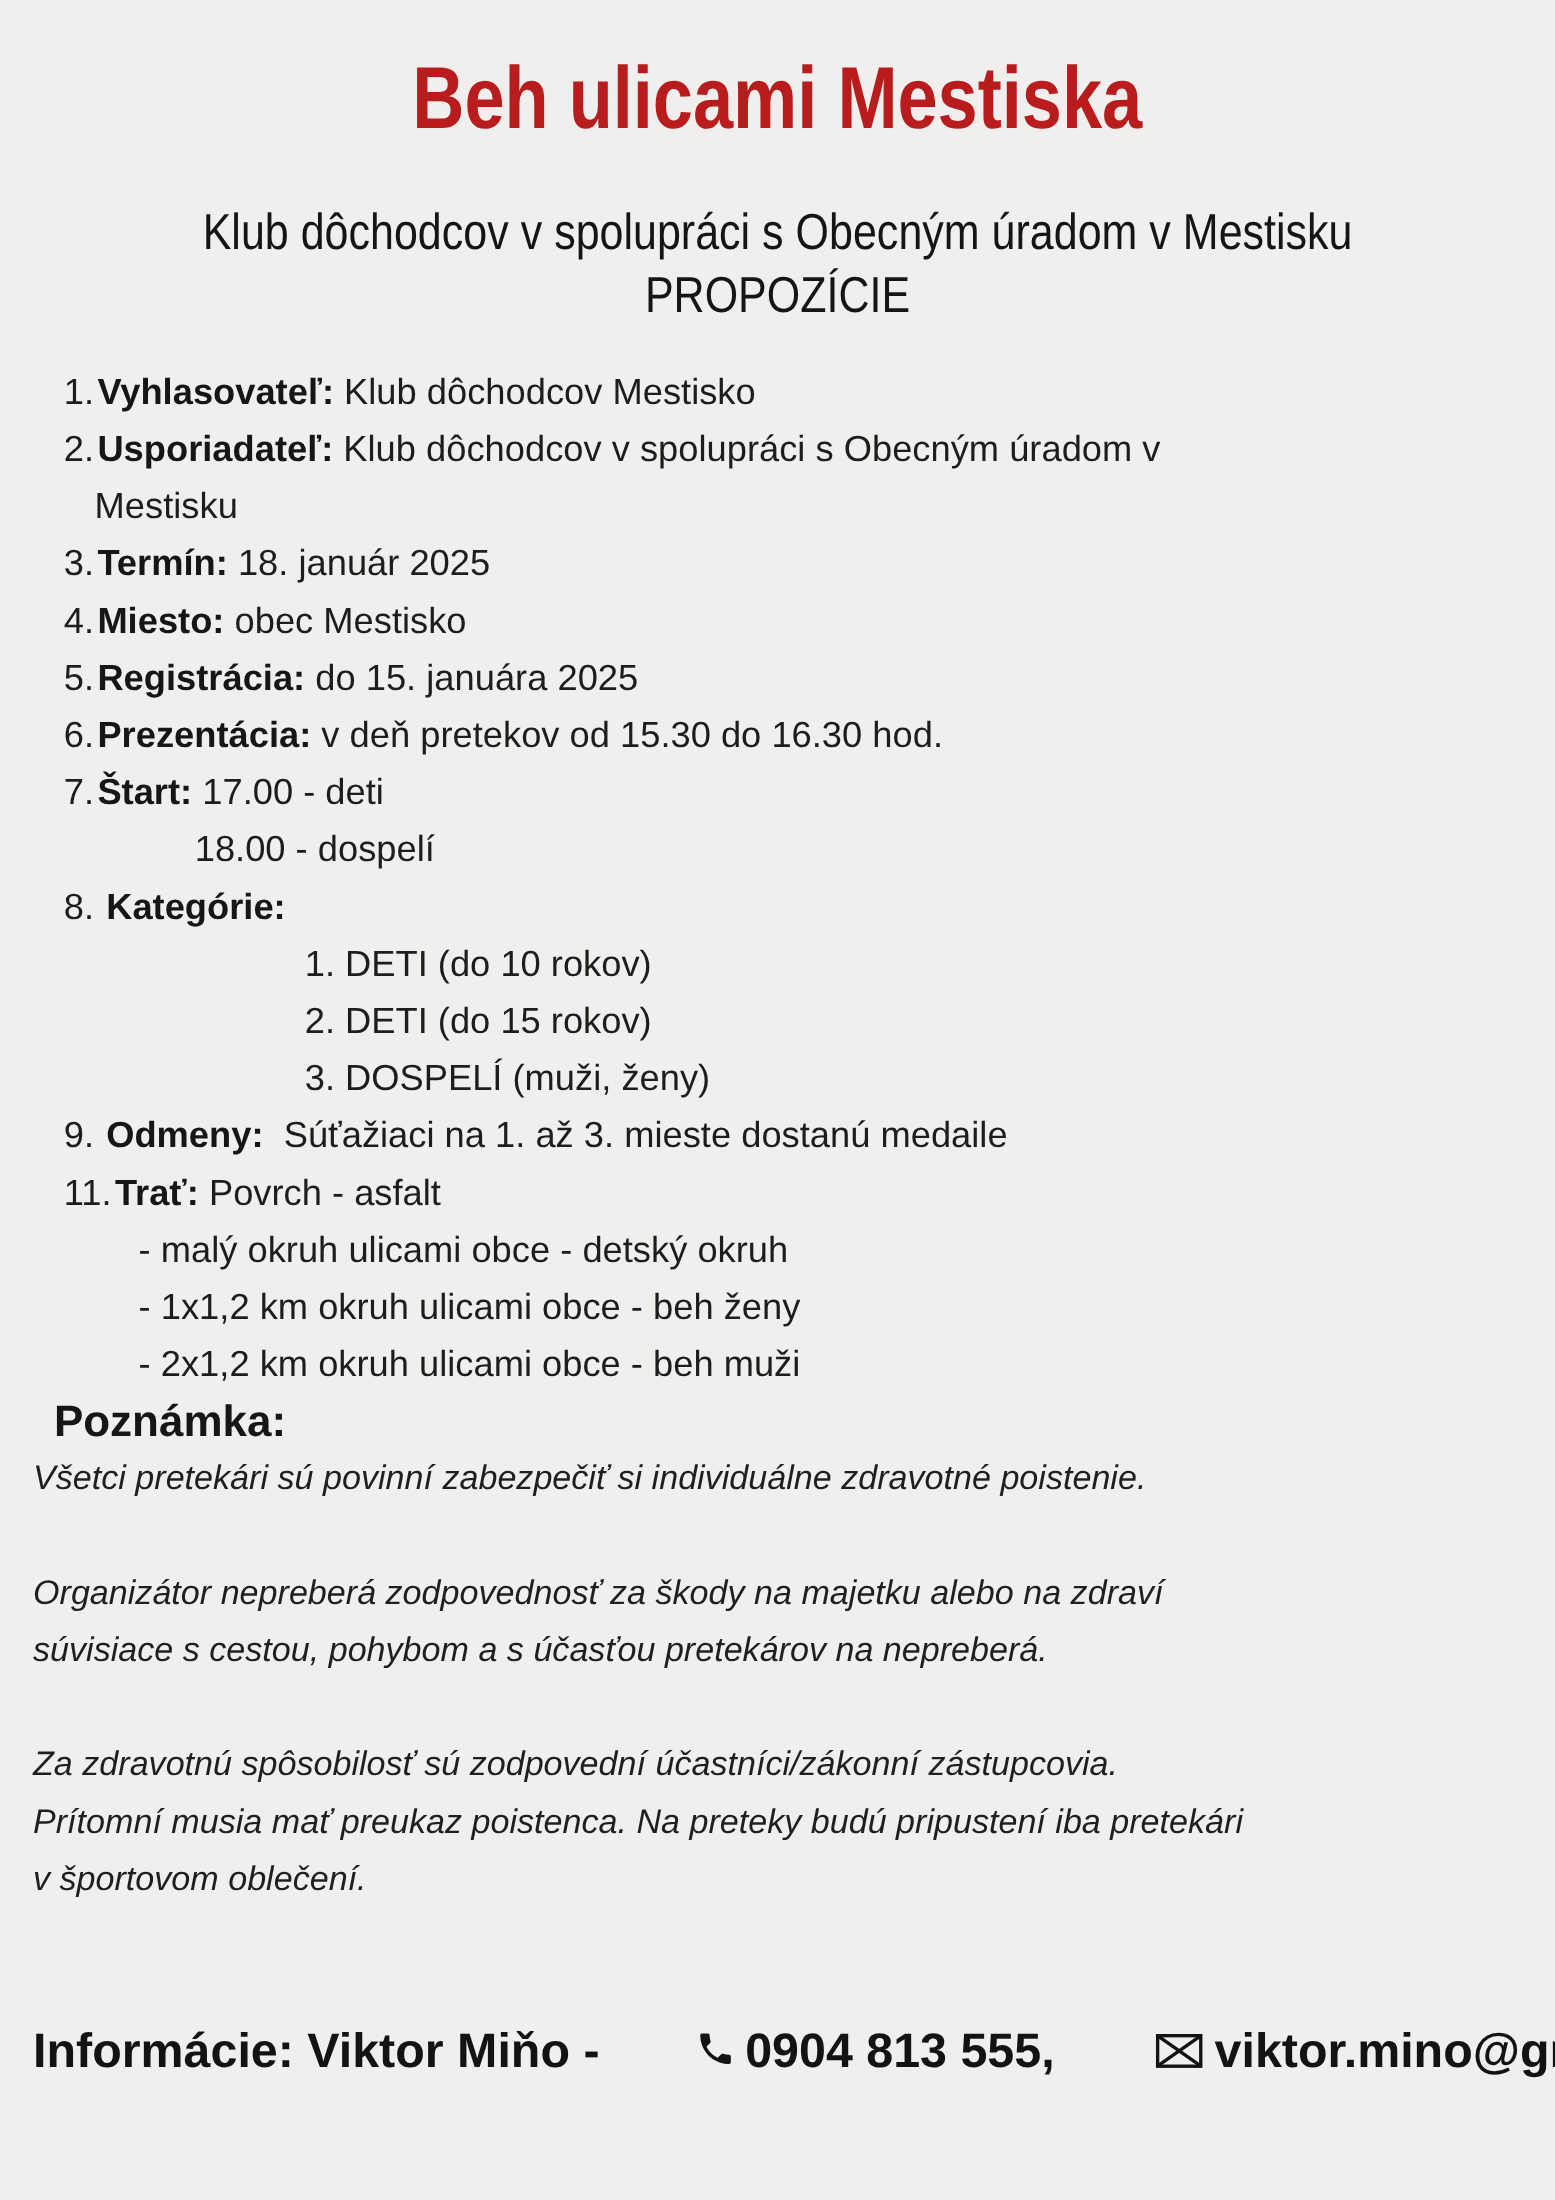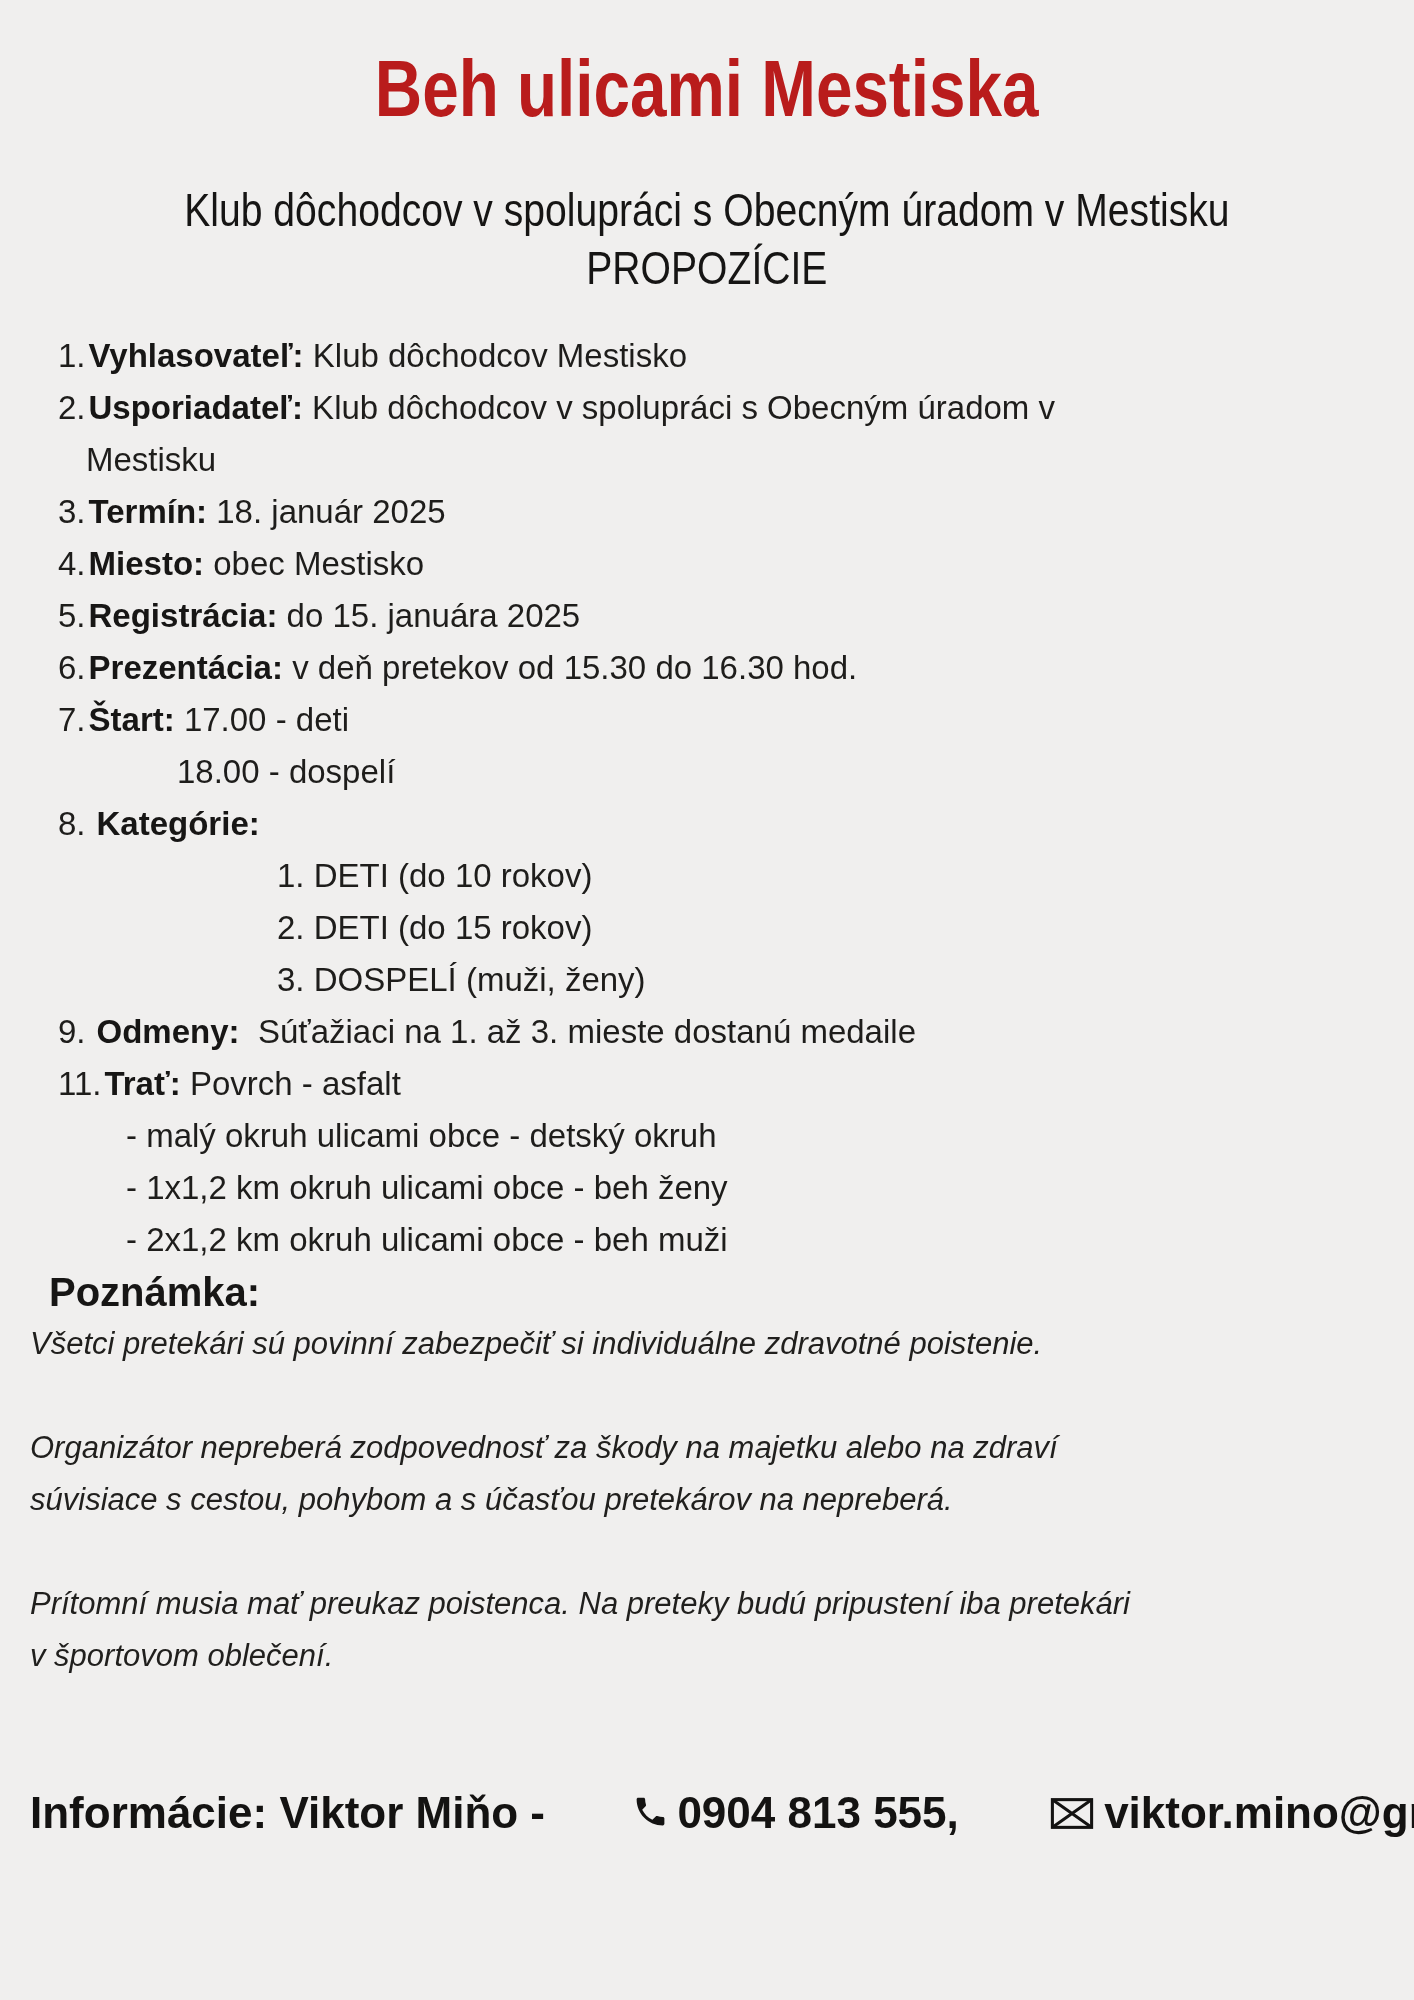--- a/index.html
+++ b/index.html
@@ -121,20 +121,21 @@
 
   <div id="note-paragraphs">
       <div class="para">
         <div class="pline">Všetci pretekári sú povinní zabezpečiť si individuálne zdravotné poistenie.</div>
       </div>
       <div class="para">
         <div class="pline">Organizátor nepreberá zodpovednosť za škody na majetku alebo na zdraví</div>
         <div class="pline">súvisiace s cestou, pohybom a s účasťou pretekárov na nepreberá.</div>
       </div>
       <div class="para">
+        <div class="pline">Za zdravotnú spôsobilosť sú zodpovední účastníci/zákonní zástupcovia.</div>
         <div class="pline">Prítomní musia mať preukaz poistenca. Na preteky budú pripustení iba pretekári</div>
         <div class="pline">v športovom oblečení.</div>
       </div>
     </div>
 
   <div class="contact">
     <span>Informácie: Viktor Miňo -</span>
     <span class="icon phone">
       <svg viewBox="0 0 24 24" width="37" height="37" aria-hidden="true">
         <path fill="currentColor" d="M6.62 10.79c1.44 2.83 3.76 5.14 6.59 6.59l2.2-2.21c.27-.27.67-.36 1.02-.24 1.12.37 2.33.57 3.57.57.55 0 1 .45 1 1V20c0 .55-.45 1-1 1-9.39 0-17-7.61-17-17 0-.55.45-1 1-1h3.5c.55 0 1 .45 1 1 0 1.25.2 2.45.57 3.57.11.35.03.74-.25 1.02l-2.2 2.2z"></path>

